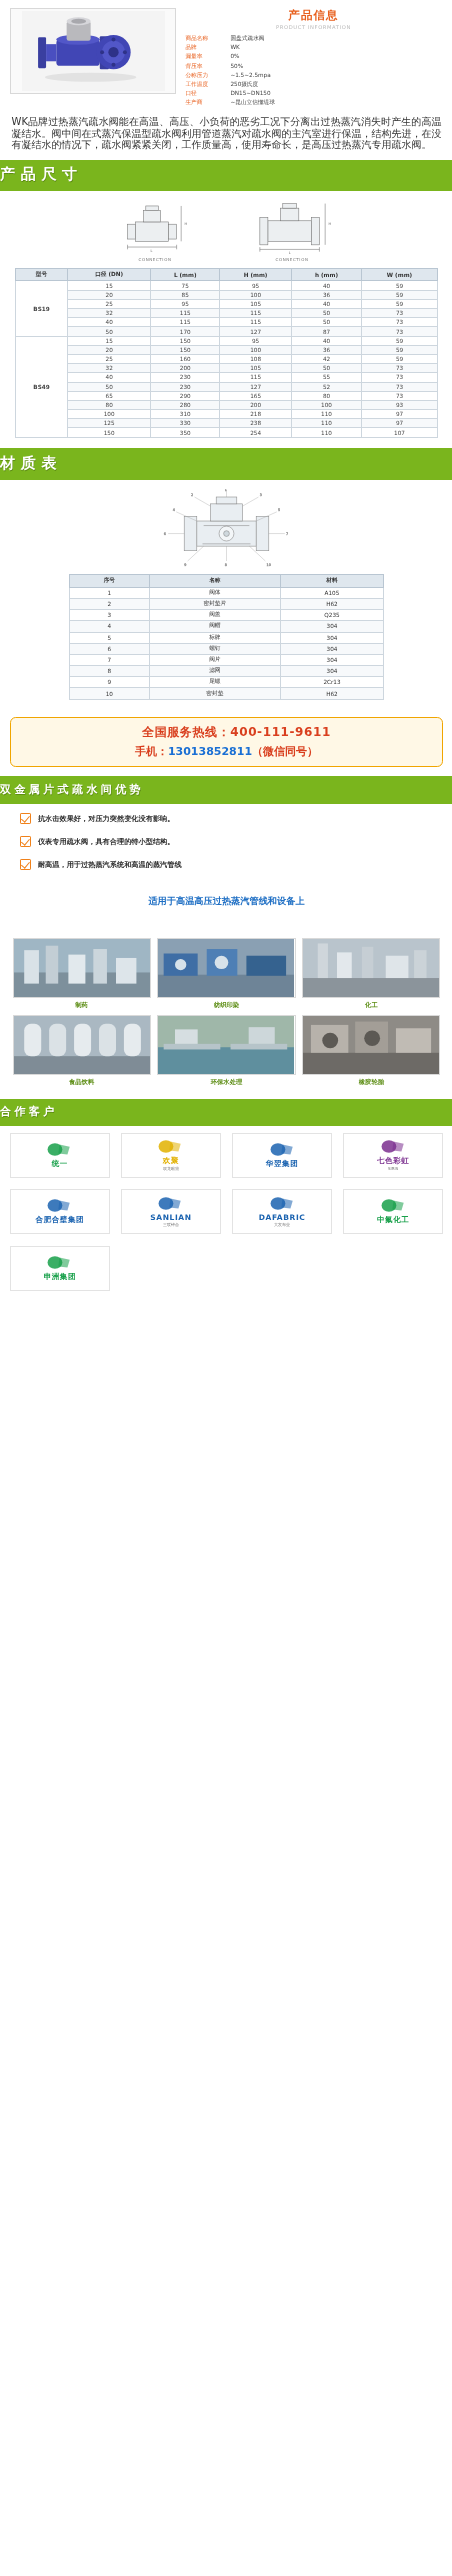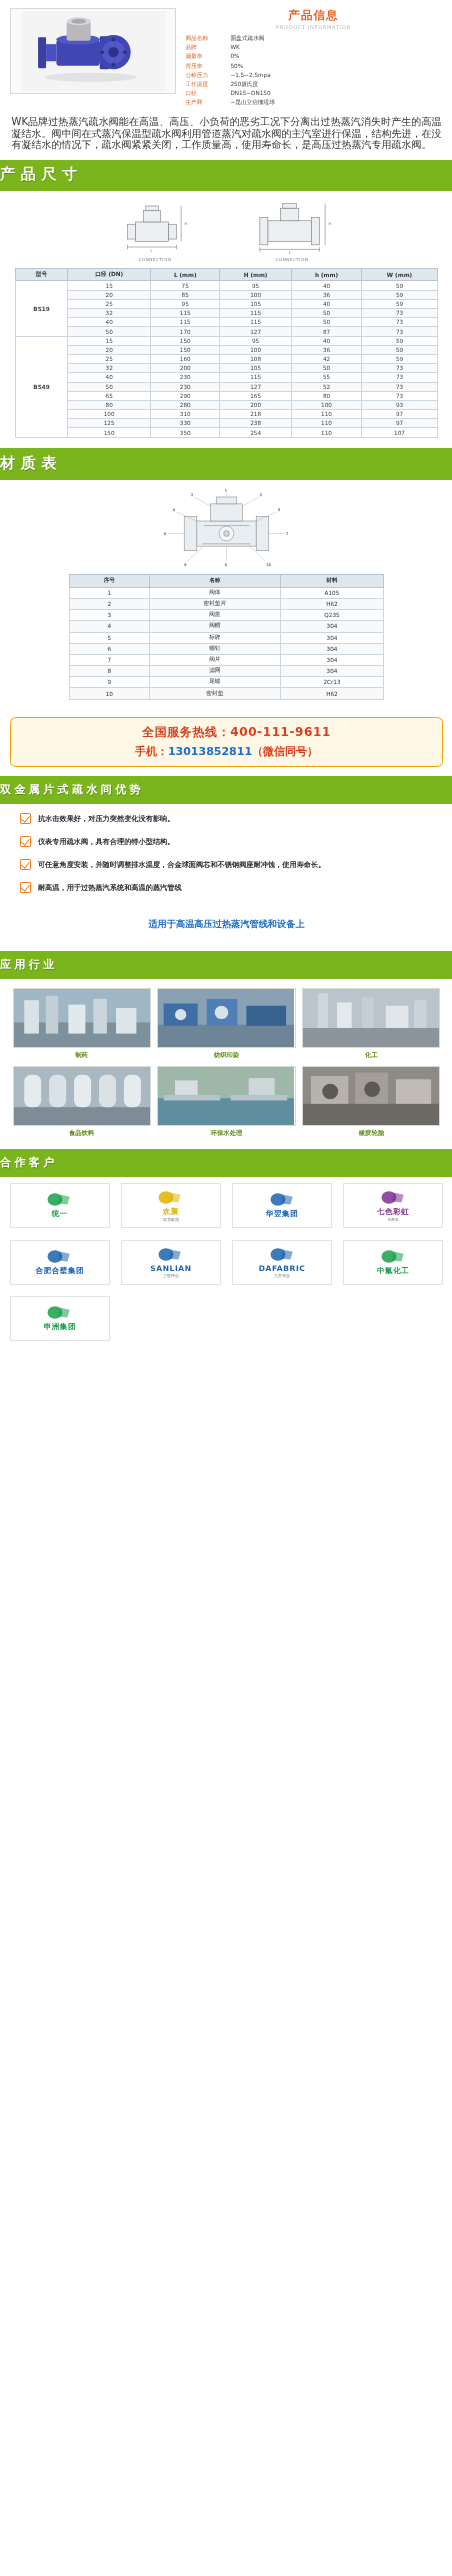--- a/index.html
+++ b/index.html
@@ -491,33 +491,26 @@
     <div class="adv-item">
       <span class="adv-check"></span>
       <span class="adv-text">抗水击效果好，对压力突然变化没有影响。</span>
     </div>
     <div class="adv-item">
       <span class="adv-check"></span>
       <span class="adv-text">仪表专用疏水阀，具有合理的特小型结构。</span>
     </div>
     <div class="adv-item">
       <span class="adv-check"></span>
-      <span class="adv-text">可任意角度安装，并随时调整排水温度，合金球面阀芯和不锈钢阀座耐冲蚀，使用寿命长。</span>
-    </div>
-    <div class="adv-item">
-      <span class="adv-check"></span>
       <span class="adv-text">耐高温，用于过热蒸汽系统和高温的蒸汽管线</span>
     </div>
   </div>
 
   <div class="blue-strip">适用于高温高压过热蒸汽管线和设备上</div>
 
-  <div class="banner banner-sm">
-    <div class="b-cn">应用行业</div>
-  </div>
 
   <div class="ind-grid">
     <div class="ind-cell">
       <div class="ind-img">
         <svg width="100%" height="100%" viewBox="0 0 240 104" preserveAspectRatio="none">
           <rect width="240" height="104" fill="#9fb6c4"></rect>
             <rect y="60" width="240" height="44" fill="#7d909c"></rect>
           <rect x="18" y="20" width="26" height="60" fill="#d9e2e7"></rect>
             <rect x="56" y="12" width="22" height="68" fill="#c3ced5"></rect>
           <rect x="96" y="28" width="30" height="52" fill="#e2e9ed"></rect>

